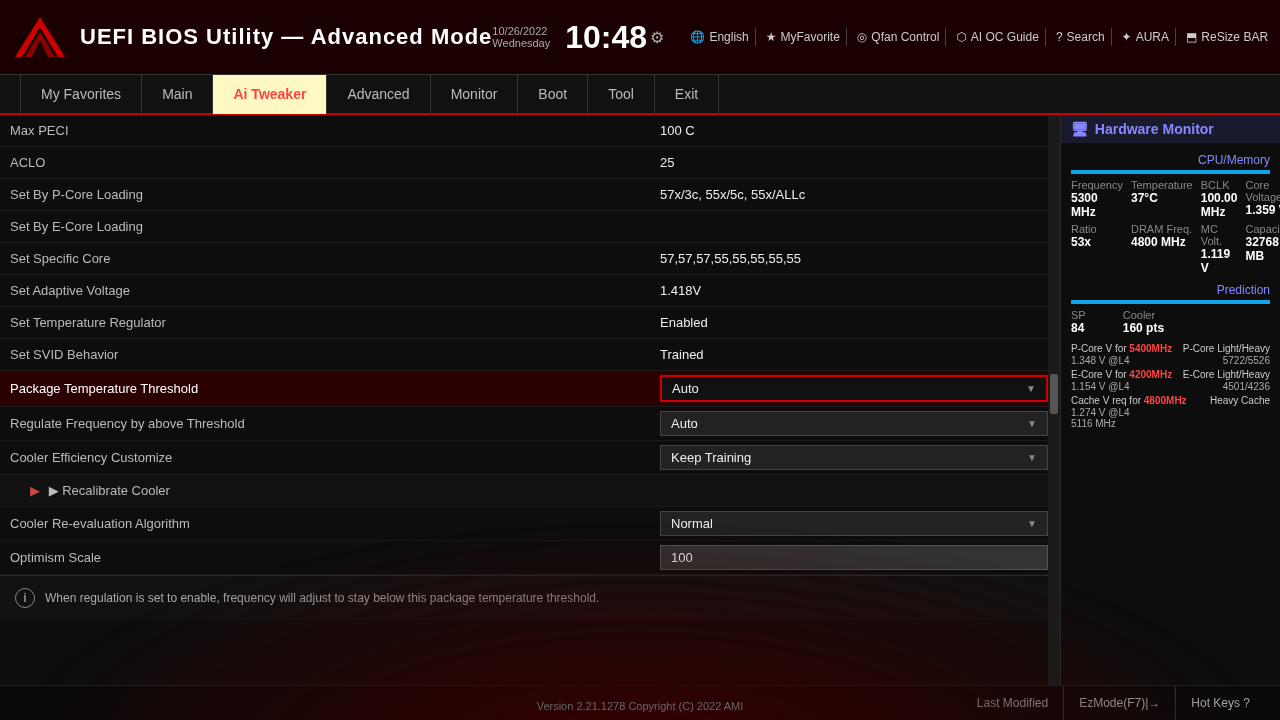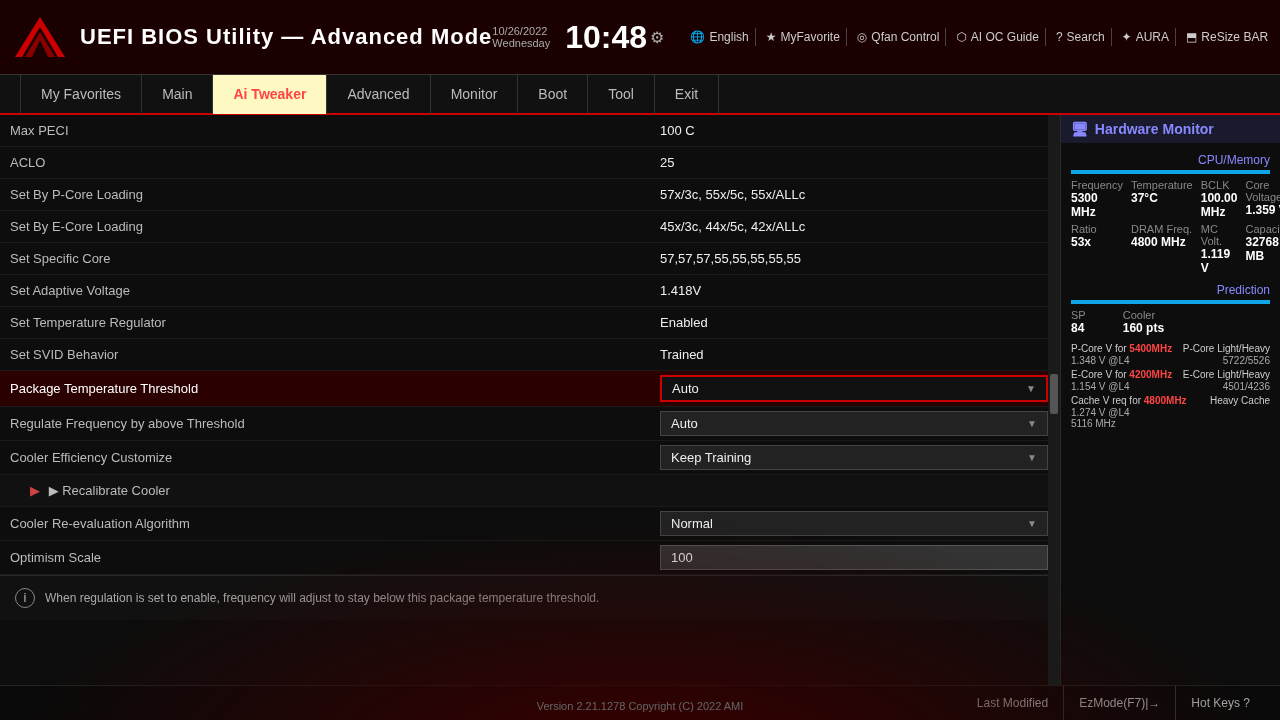--- a/index.html
+++ b/index.html
@@ -382,21 +382,20 @@
         <div class="setting-value">25</div>
       </div>
 
       <div class="setting-row">
         <div class="setting-label">Set By P-Core Loading</div>
         <div class="setting-value">57x/3c, 55x/5c, 55x/ALLc</div>
       </div>
 
       <div class="setting-row">
         <div class="setting-label">Set By E-Core Loading</div>
-        <div class="setting-value">45x/3c, 44x/5c, 42x/ALLc</div>
       </div>
 
       <div class="setting-row">
         <div class="setting-label">Set Specific Core</div>
         <div class="setting-value">57,57,57,55,55,55,55,55</div>
       </div>
 
       <div class="setting-row">
         <div class="setting-label">Set Adaptive Voltage</div>
         <div class="setting-value">1.418V</div>

